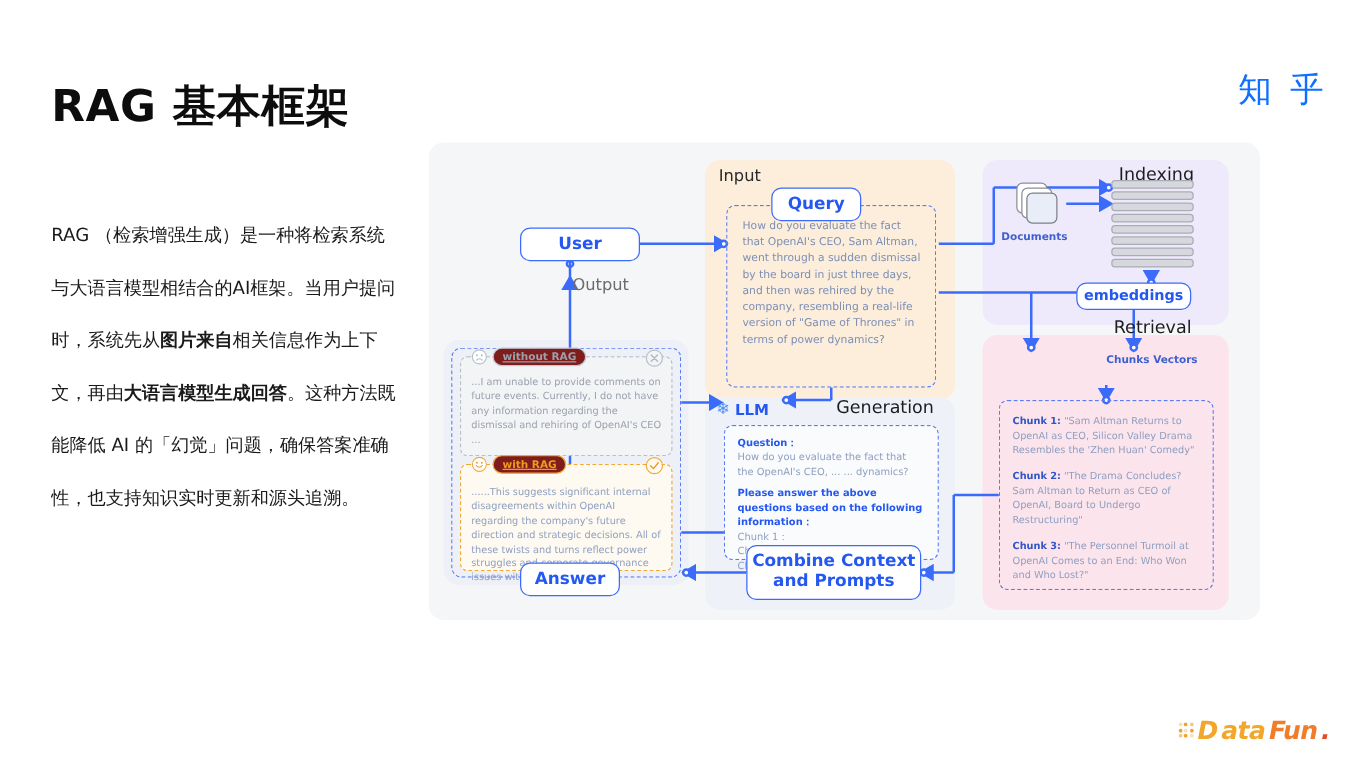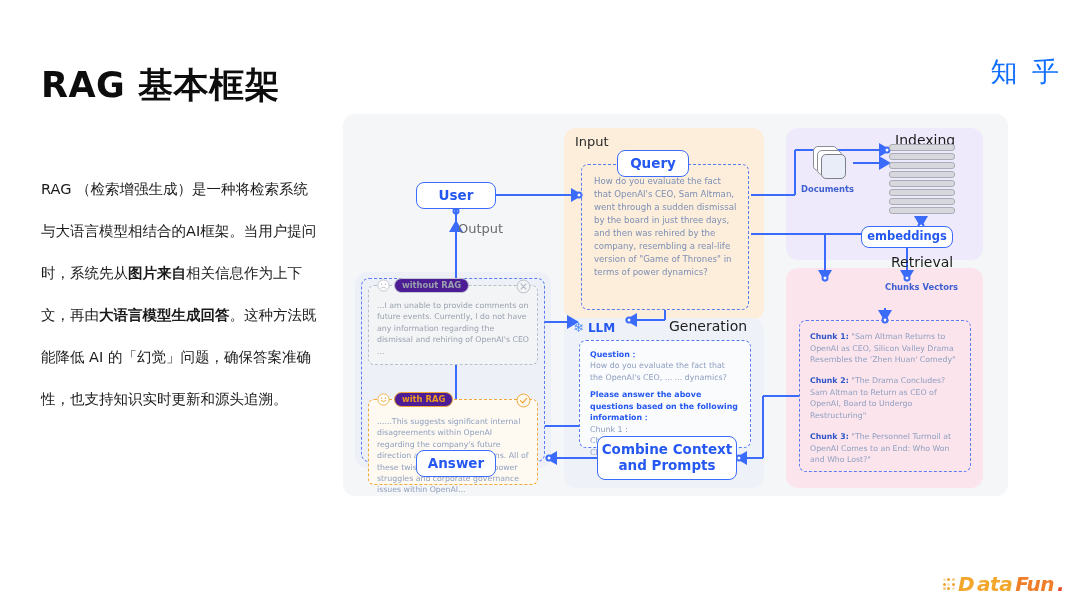--- a/index.html
+++ b/index.html
@@ -77,21 +77,21 @@
   #region-generation{left: 221px;top: 204px; width: 200px; height: 170px; background: #eef1f8; }
   #region-output  { left: 12px;  top: 158px; width: 196px; height: 196px; background: #edf0f7; }
 
   
   .node {
     position: absolute; background: #ffffff; border: 1.6px solid #3b6bfa;
     border-radius: 8px; color: #2558f0; font-weight: 700;
     display: flex; align-items: center; justify-content: center;
     text-align: center; line-height: 1.18; z-index: 4;
   }
-  #node-user   { left: 73px;  top: 68px;  width: 80px;  height: 27px; font-size: 13.5px; }
+  #node-user   { left: 73px;  top: 68px;  width: 96px;  height: 27px; font-size: 13.5px; }
   #node-query  { left: 274px; top: 36px;  width: 72px;  height: 27px; font-size: 13.5px; }
   #node-answer { left: 73px;  top: 336px; width: 80px;  height: 27px; font-size: 13.5px; }
   #node-embeddings { left: 518px; top: 112px; width: 92px; height: 22px; font-size: 11.5px; font-weight: 600; }
   #node-relevant { left: 453px; top: 166px; width: 178px; height: 28px; font-size: 13.5px; }
   #node-combine { left: 254px; top: 322px; width: 140px; height: 44px; font-size: 13.5px; }
 
   .plain-label {
     position: absolute; font-size: 13px; color: #6c6c70; z-index: 4;
   }
   #label-output { left: 115px; top: 107px; }
@@ -121,28 +121,28 @@
   #box-chunks .chunk:last-child { margin-bottom: 0; }
   #box-chunks b { color: #2f55c8; }
 
   
   #box-compare {
     position: absolute; left: 18px; top: 164px; width: 184px; height: 184px;
     border: 1.4px dashed #5b7bf5; border-radius: 8px; z-index: 3;
   }
   .cmp-card { position: absolute; left: 6px; width: 170px; border-radius: 6px; }
   #cmp-without { top: 6px; height: 80px; border: 1.2px dashed #b9bfcb; background: #f3f4f6; }
-  #cmp-with    { top: 92px; height: 86px; border: 1.2px dashed #f0a83a; background: #fffaf1; margin-top: 28px; }
+  #cmp-with    { top: 92px; height: 86px; border: 1.2px dashed #f0a83a; background: #fffaf1; }
   .cmp-head {
     position: absolute; top: -8px; left: 8px;
     display: flex; align-items: center; gap: 4px; z-index: 5;
   }
   .cmp-pill {
-    background: #4c1d95; border-radius: 9px; padding: 1px 7px;
-    font-size: 8.4px; font-weight: 700; line-height: 1.35;
+    background: #7f1d1d; border-radius: 9px; padding: 1px 7px;
+    font-size: 8.4px; font-weight: 700; line-height: 1.35; text-decoration: underline;
   }
   #cmp-without .cmp-pill { border: 1.1px solid #c3c8d2; color: #9aa0ab; }
   #cmp-with .cmp-pill    { border: 1.1px solid #f0a83a; color: #ee9a22; }
   .cmp-body {
     position: absolute; left: 8px; right: 6px; top: 14px;
     font-size: 7.8px; line-height: 1.46;
   }
   #cmp-without .cmp-body { color: #9aa1ae; }
   #cmp-with .cmp-body { color: #8fa0c0; top: 16px; }
   .cmp-mark { position: absolute; right: 6px; top: -7px; z-index: 5; }

